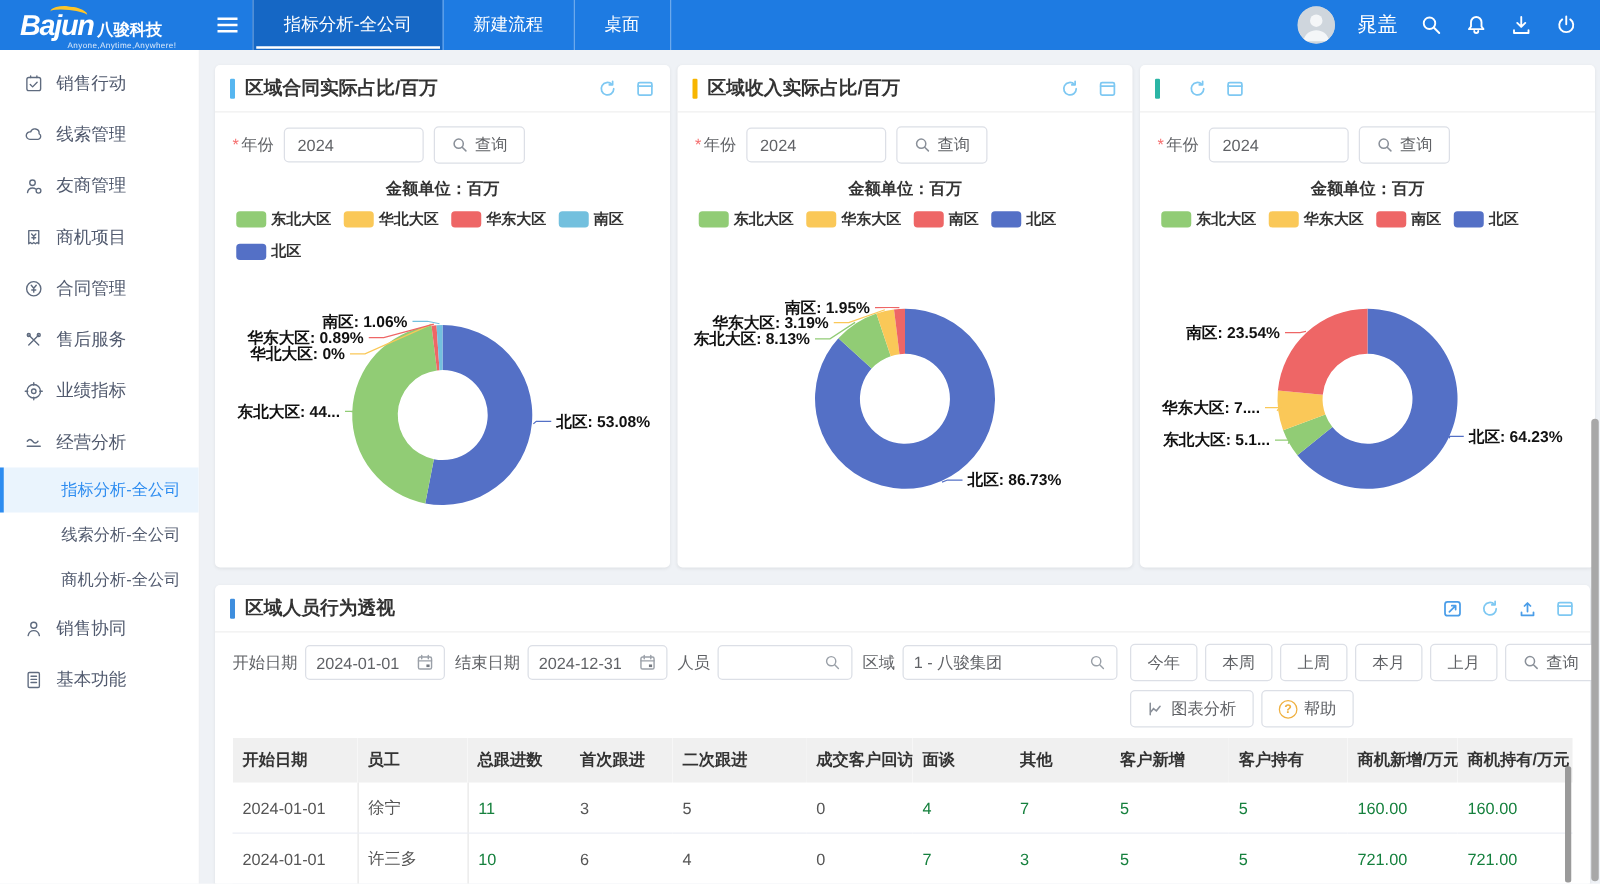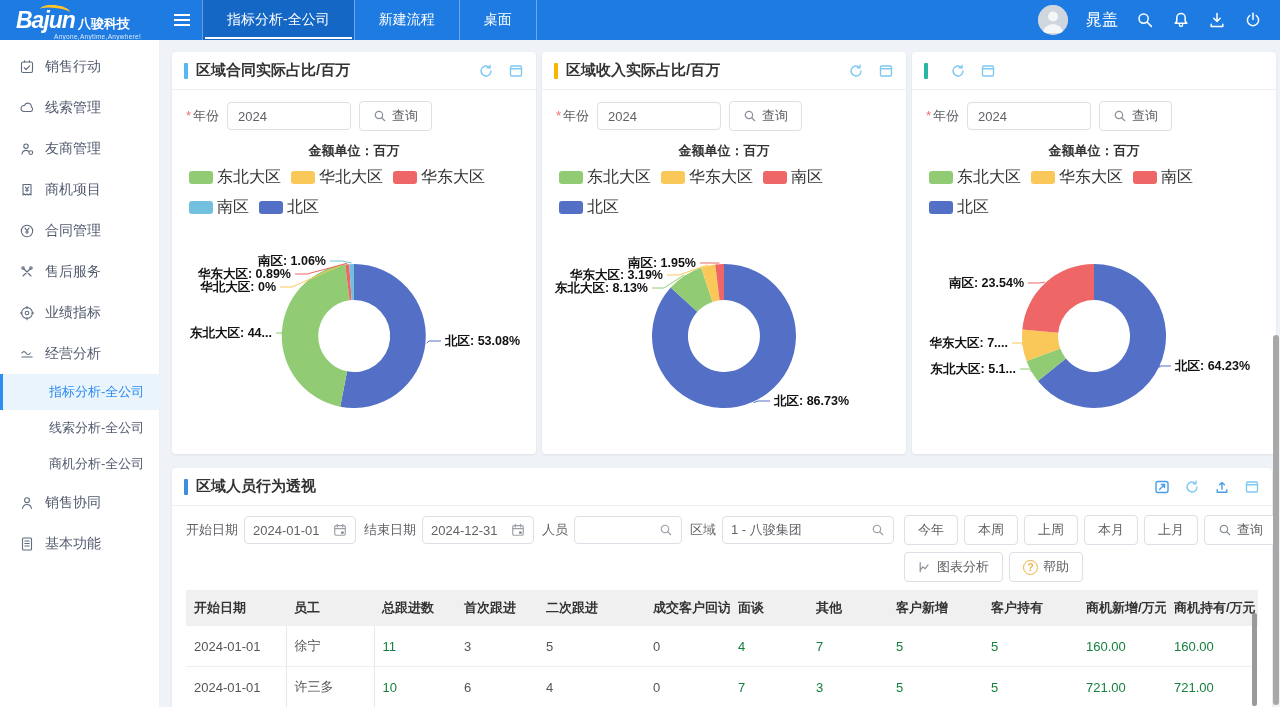--- a/index.html
+++ b/index.html
@@ -43,29 +43,29 @@
   .panel-header { height:38px; display:flex; align-items:center; padding:0 12px; border-bottom:1px solid #f0f0f0; flex:none; }
   .accent { width:4px; height:16px; border-radius:1px; margin-right:8px; flex:none; }
   .panel-title { font-size:15px; font-weight:bold; color:#333; flex:1; white-space:nowrap; }
   .ph-icon { width:16px; height:16px; margin-left:14px; cursor:pointer; }
   .ph-icon svg { stroke:#7ec8f2; fill:none; stroke-width:1.4; stroke-linecap:round; stroke-linejoin:round; }
   .ph-icon.dark svg { stroke:#4a9de8; }
 
   .form-row { display:flex; align-items:center; gap:8px; padding:11px 14px 2px; }
   .flabel { font-size:13px; color:#606266; white-space:nowrap; }
   .req { color:#f56c6c; margin-right:2px; }
-  .year-input { width:124px; height:28px; border:1px solid #dcdfe6; border-radius:4px; padding:0 10px; font-size:13px; color:#606266; outline:none; font-family:inherit; }
+  .year-input { width:112px; height:28px; border:1px solid #dcdfe6; border-radius:4px; padding:0 10px; font-size:13px; color:#606266; outline:none; font-family:inherit; }
   .btn { height:30px; padding:0 13px; border:1px solid #dcdfe6; border-radius:4px; background:#fff; color:#606266; font-size:13px; display:inline-flex; align-items:center; gap:5px; cursor:pointer; white-space:nowrap; font-family:inherit; }
   .btn svg { width:14px; height:14px; stroke:#8a9099; fill:none; stroke-width:1.4; stroke-linecap:round; }
 
   .unit-line { text-align:center; font-size:13px; font-weight:bold; color:#333; margin:9px 0 7px; }
   .legend { width:330px; margin:0 auto; display:flex; flex-wrap:wrap; row-gap:9px; }
   .legend-item { display:flex; align-items:center; margin-right:10px; cursor:pointer; }
   .swatch { width:24px; height:13px; border-radius:3px; margin-right:4px; }
-  .legend-label { font-size:16px; color:#333; }
+  .legend-label { font-size:12px; color:#333;font-weight:bold; }
   .chart-box { flex:1; display:flex; align-items:center; justify-content:center; overflow:hidden; }
   .chart-box svg text { font-family:"Liberation Sans","DejaVu Sans",sans-serif; }
 
   
   .bottom-panel { margin-top:14px; height:560px; }
   .filters { display:flex; align-items:flex-start; padding:9px 14px 4px; gap:8px; }
   .field { display:flex; align-items:center; gap:6px; height:30px; }
   .input-box { display:inline-flex; align-items:center; justify-content:space-between; border:1px solid #dcdfe6; border-radius:4px; height:28px; padding:0 8px; background:#fff; font-size:13px; color:#606266; gap:6px; }
   .input-box svg { width:14px; height:14px; stroke:#9aa0a8; fill:none; stroke-width:1.3; stroke-linecap:round; flex:none; }
   .input-box input { border:none; outline:none; width:100%; font-size:13px; color:#606266; font-family:inherit; }

